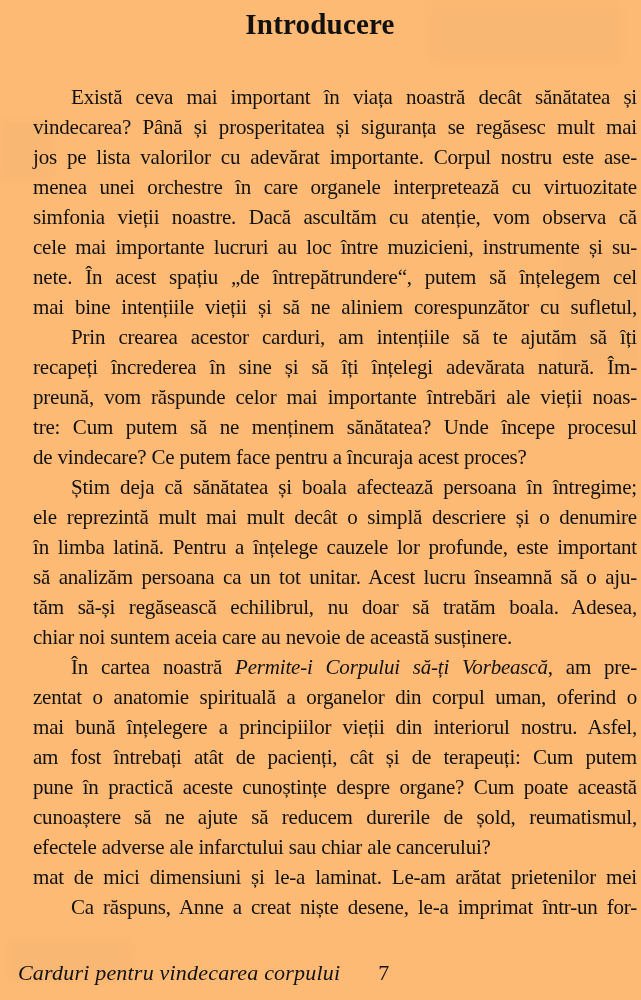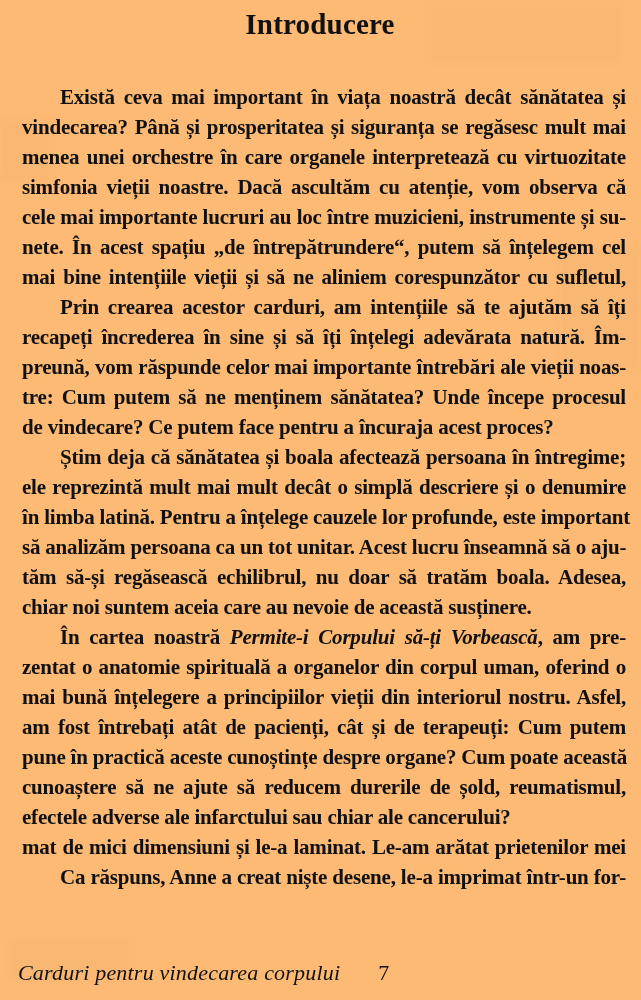--- a/index.html
+++ b/index.html
@@ -27,27 +27,26 @@
     width: 604px;
     margin: 0;
     text-align: center;
     font-size: 29px;
     font-weight: bold;
     letter-spacing: 0.2px;
   }
 
   .body-text {
     position: absolute;
-    left: 22px;
+    left: 33px;
     top: 82px;
     width: 604px;
     font-size: 21px;
     letter-spacing: -0.2px;
     line-height: 30px;
-    font-weight: bold;
   }
   .paragraph { margin: 0; }
   .line {
     height: 30px;
     white-space: nowrap;
     overflow: visible;
     text-align: justify;
     text-align-last: justify;
   }
   .line.first { padding-left: 38px; }
@@ -77,20 +76,21 @@
   <div class="scan-noise noise-b"></div>
   <div class="scan-noise noise-c"></div>
   <div class="scan-noise noise-d"></div>
 
   <h1 class="chapter-title">Introducere</h1>
 
   <div class="body-text">
       <div class="paragraph">
         <div class="line first"><span>Există ceva mai important în viața noastră decât sănătatea și</span></div>
         <div class="line"><span>vindecarea? Până și prosperitatea și siguranța se regăsesc mult mai</span></div>
+        <div class="line"><span>jos pe lista valorilor cu adevărat importante. Corpul nostru este ase-</span></div>
         <div class="line"><span>menea unei orchestre în care organele interpretează cu virtuozitate</span></div>
         <div class="line"><span>simfonia vieții noastre. Dacă ascultăm cu atenție, vom observa că</span></div>
         <div class="line"><span>cele mai importante lucruri au loc între muzicieni, instrumente și su-</span></div>
         <div class="line"><span>nete. În acest spațiu „de întrepătrundere“, putem să înțelegem cel</span></div>
         <div class="line"><span>mai bine intențiile vieții și să ne aliniem corespunzător cu sufletul,</span></div>
       </div>
       <div class="paragraph">
         <div class="line first"><span>Prin crearea acestor carduri, am intențiile să te ajutăm să îți</span></div>
         <div class="line"><span>recapeți încrederea în sine și să îți înțelegi adevărata natură. Îm-</span></div>
         <div class="line"><span>preună, vom răspunde celor mai importante întrebări ale vieții noas-</span></div>

